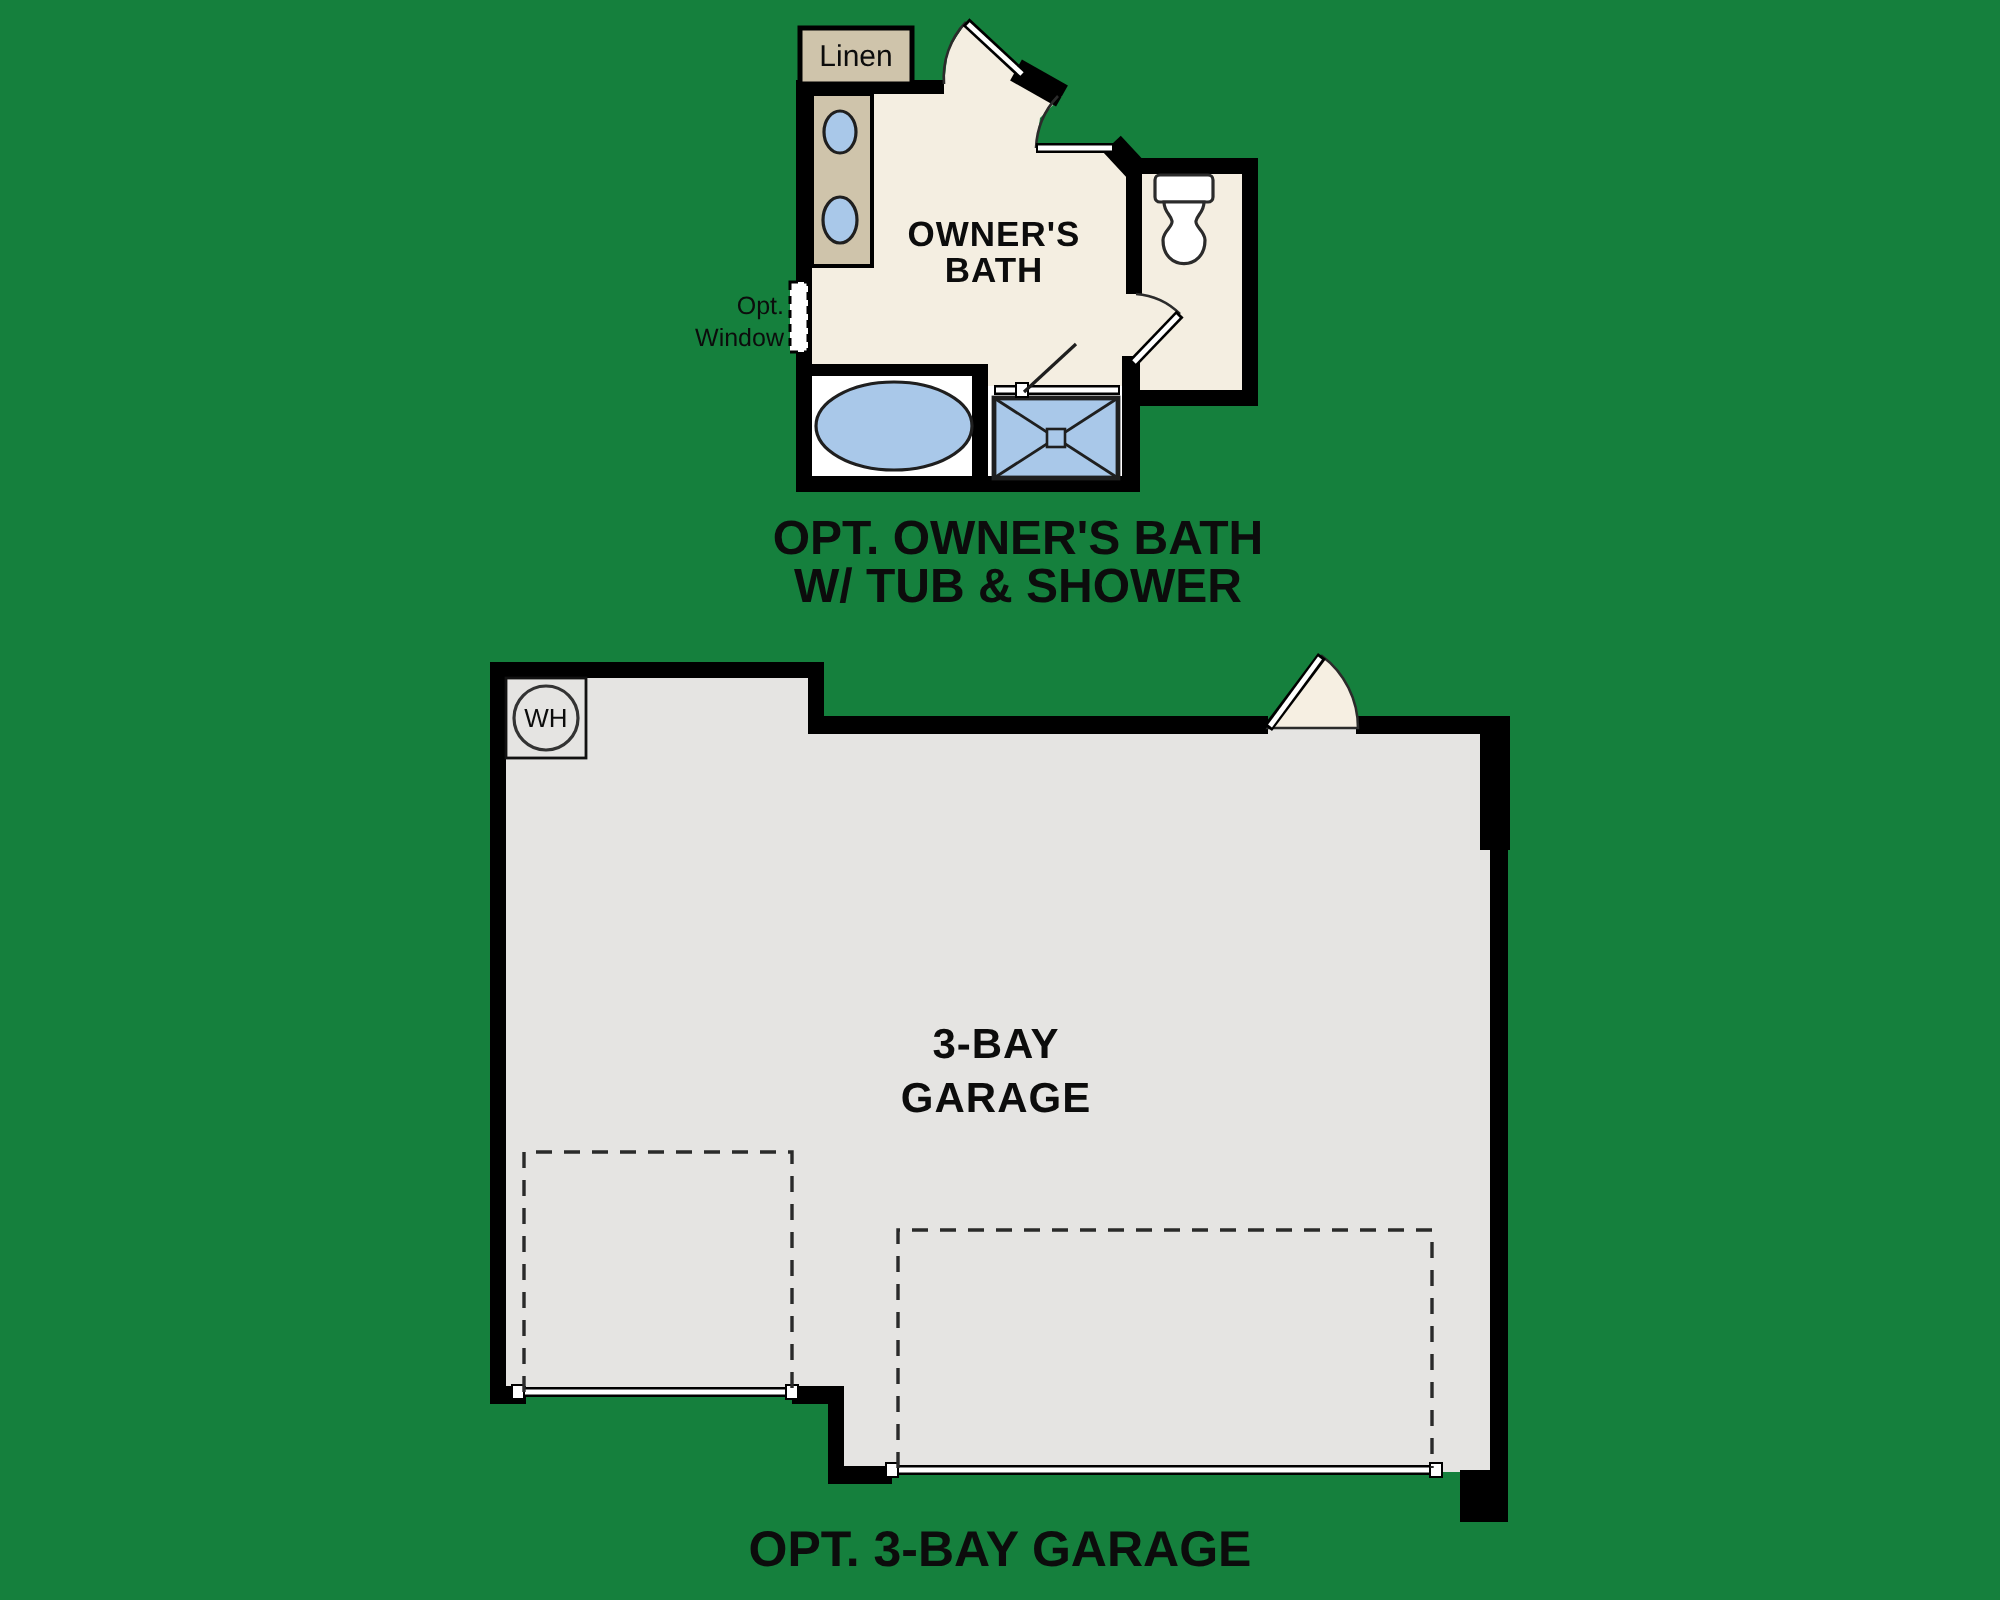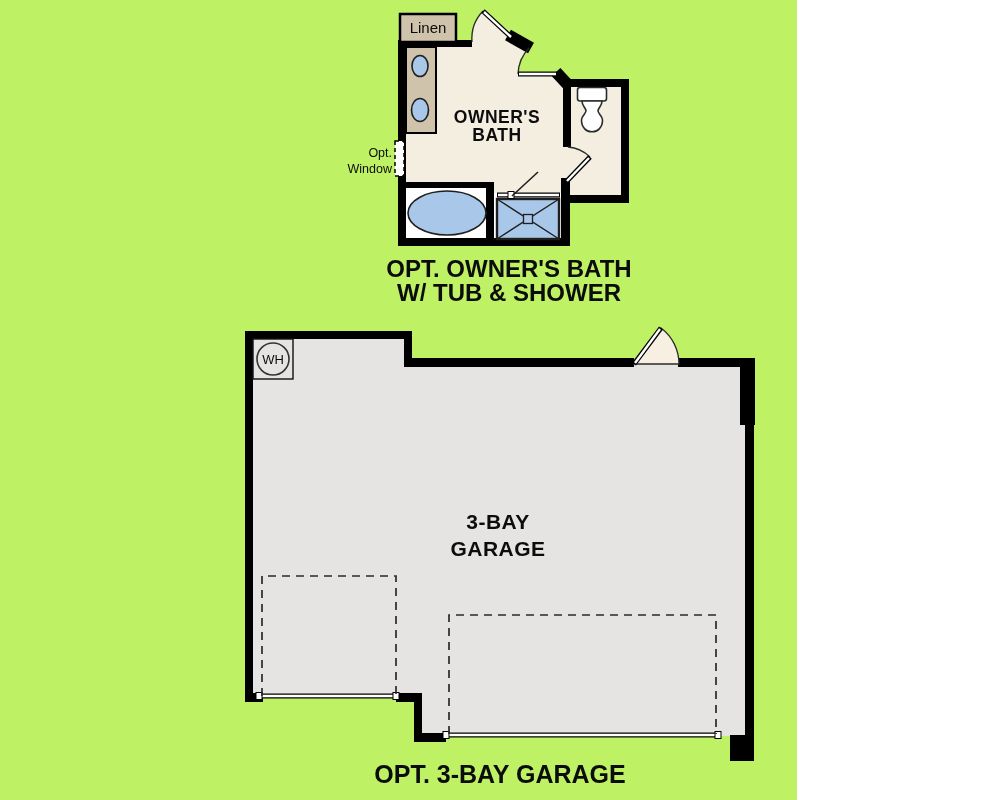--- a/index.html
+++ b/index.html
@@ -1,16 +1,16 @@
 <!DOCTYPE html>
 <html><head>
 <meta charset="utf-8">
 <style>
   html,body{margin:0;padding:0;background:#ffffff;}
-  #canvas{position:relative;width:797px;height:800px;background:#bef264;overflow:hidden;
+  #canvas{position:relative;width:1000px;height:800px;background:#15803d;overflow:hidden;
           font-family:"Liberation Sans", sans-serif;}
   svg{position:absolute;left:0;top:0;}
   .wall{fill:#000000;stroke:none;}
   .fixture{stroke:#1f1f1f;stroke-width:1.6;}
   .thin{stroke:#1f1f1f;stroke-width:1.4;fill:none;}
   .arc{stroke:#2b2b2b;stroke-width:1.3;fill:none;}
   .leaf-outer{stroke:#000000;stroke-width:5;fill:none;}
   .leaf-inner{stroke:#ffffff;stroke-width:2.4;fill:none;}
   .jamb{fill:#ffffff;stroke:#000000;stroke-width:1;}
   .dash{fill:none;stroke:#2a2a2a;stroke-width:1.7;stroke-dasharray:8 6;}

